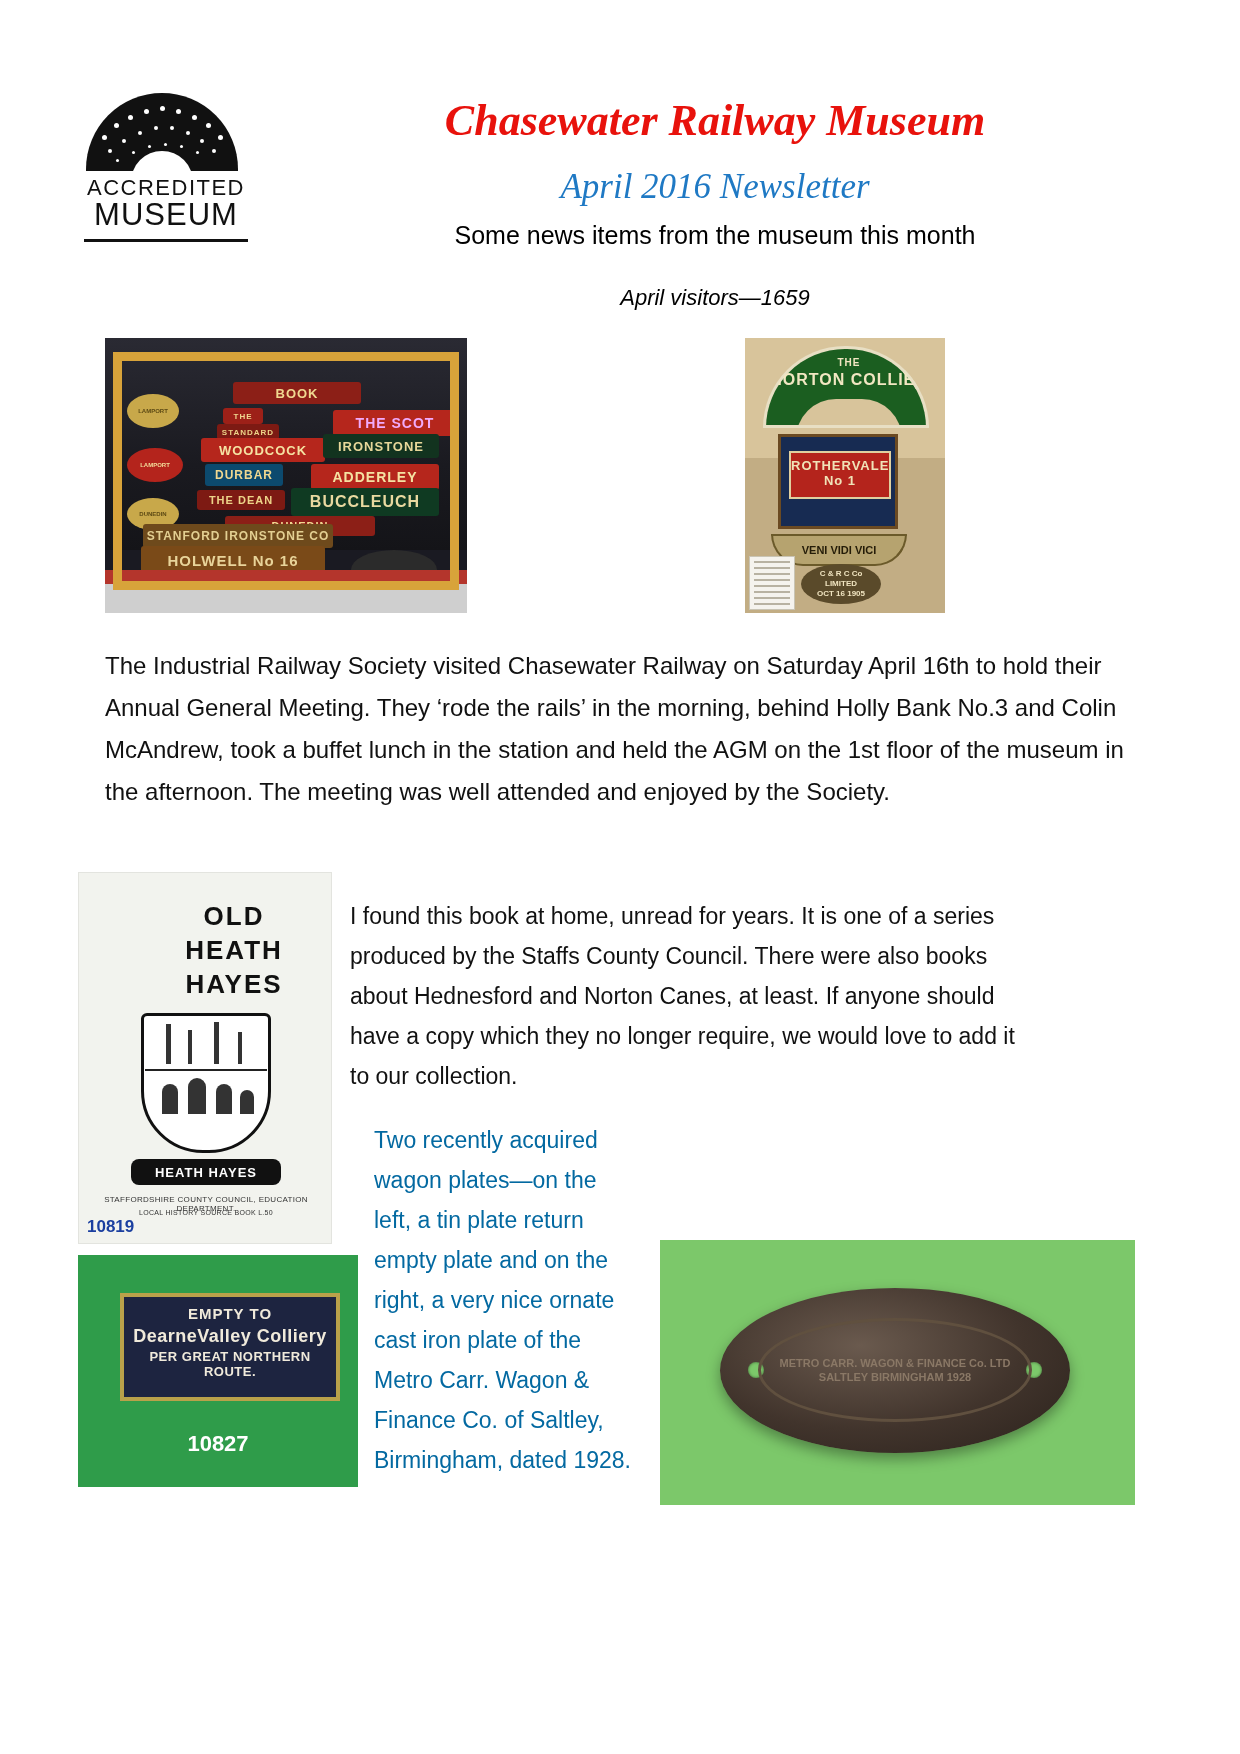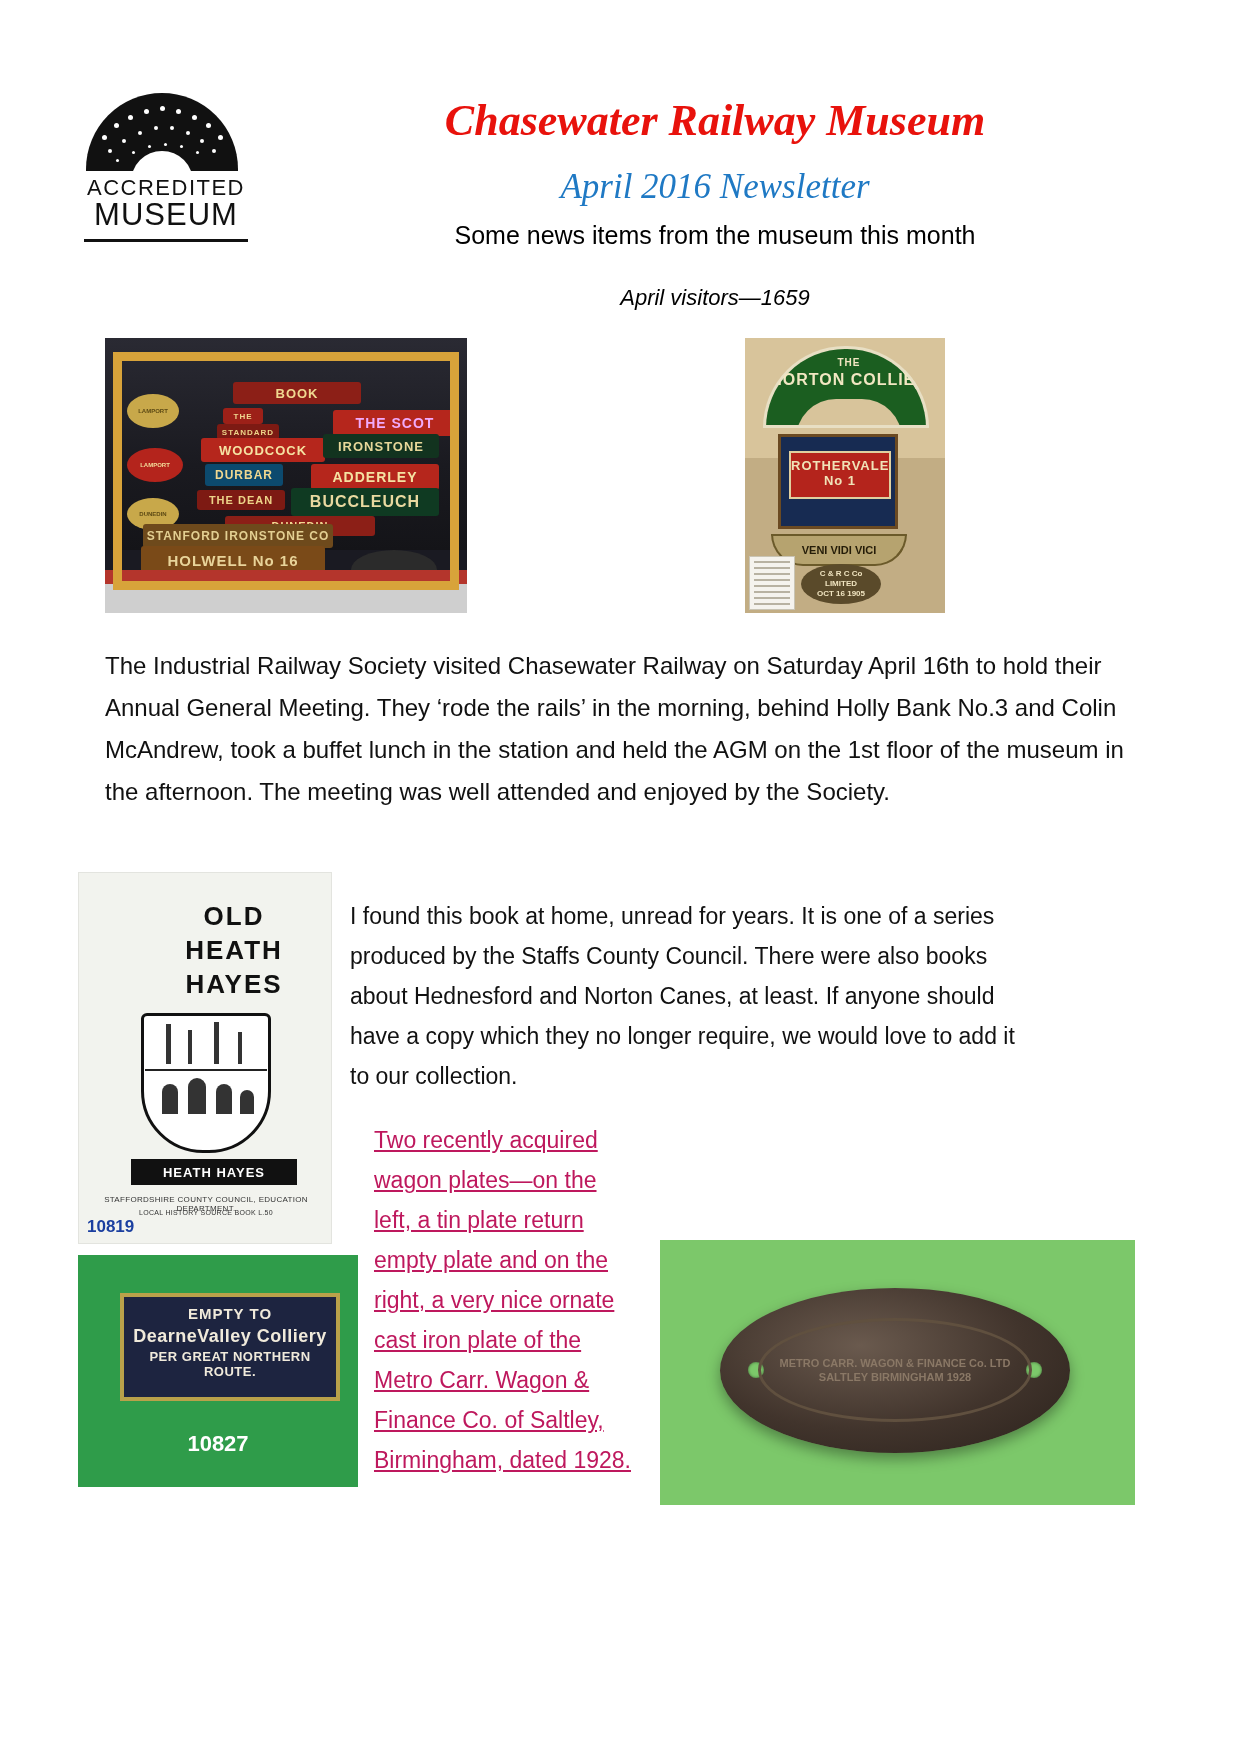--- a/index.html
+++ b/index.html
@@ -312,25 +312,25 @@
     background: #ffffff;
   }
   .p3-shield .chimney {
     position: absolute; background: #333;
   }
   .p3-hline {
     position: absolute; left: 66px; top: 196px; width: 122px; height: 2px; background:#222;
   }
   .p3-banner {
     position: absolute;
-    left: 52px; top: 286px; width: 166px; height: 26px;
+    left: 52px; top: 286px; width: 150px; height: 26px;
     background: #111111; color: #ffffff;
     font-size: 13px; font-weight: bold; letter-spacing: 1px;
     display: flex; align-items: center; justify-content: center;
-    border-radius: 0;
+    border-radius: 8px;
   }
   .p3-cap1 {
     position: absolute; left: 0; top: 322px; width: 254px; text-align: center;
     font-size: 8px; color: #333; letter-spacing: 0.3px;
   }
   .p3-cap2 {
     position: absolute; left: 0; top: 336px; width: 254px; text-align: center;
     font-size: 7px; color: #333; letter-spacing: 0.3px;
   }
   .p3-num {
@@ -350,22 +350,21 @@
   }
 
   
   .body3 {
     position: absolute;
     left: 374px;
     top: 1120px;
     width: 262px;
     font-size: 23px;
     line-height: 40px;
-    color: #be185d;
-    text-decoration: underline;
+    color: #0369a1;
   }
 
   
   .photo4 {
     position: absolute;
     left: 78px;
     top: 1255px;
     width: 280px;
     height: 232px;
     background: #2f9c4a;

